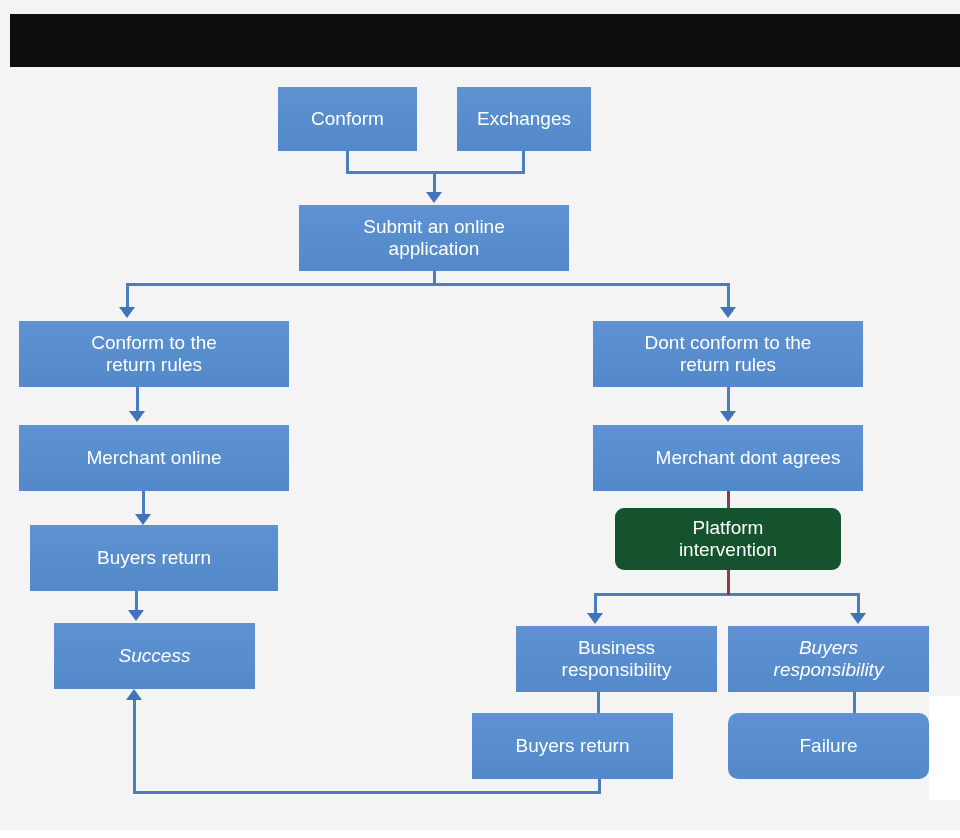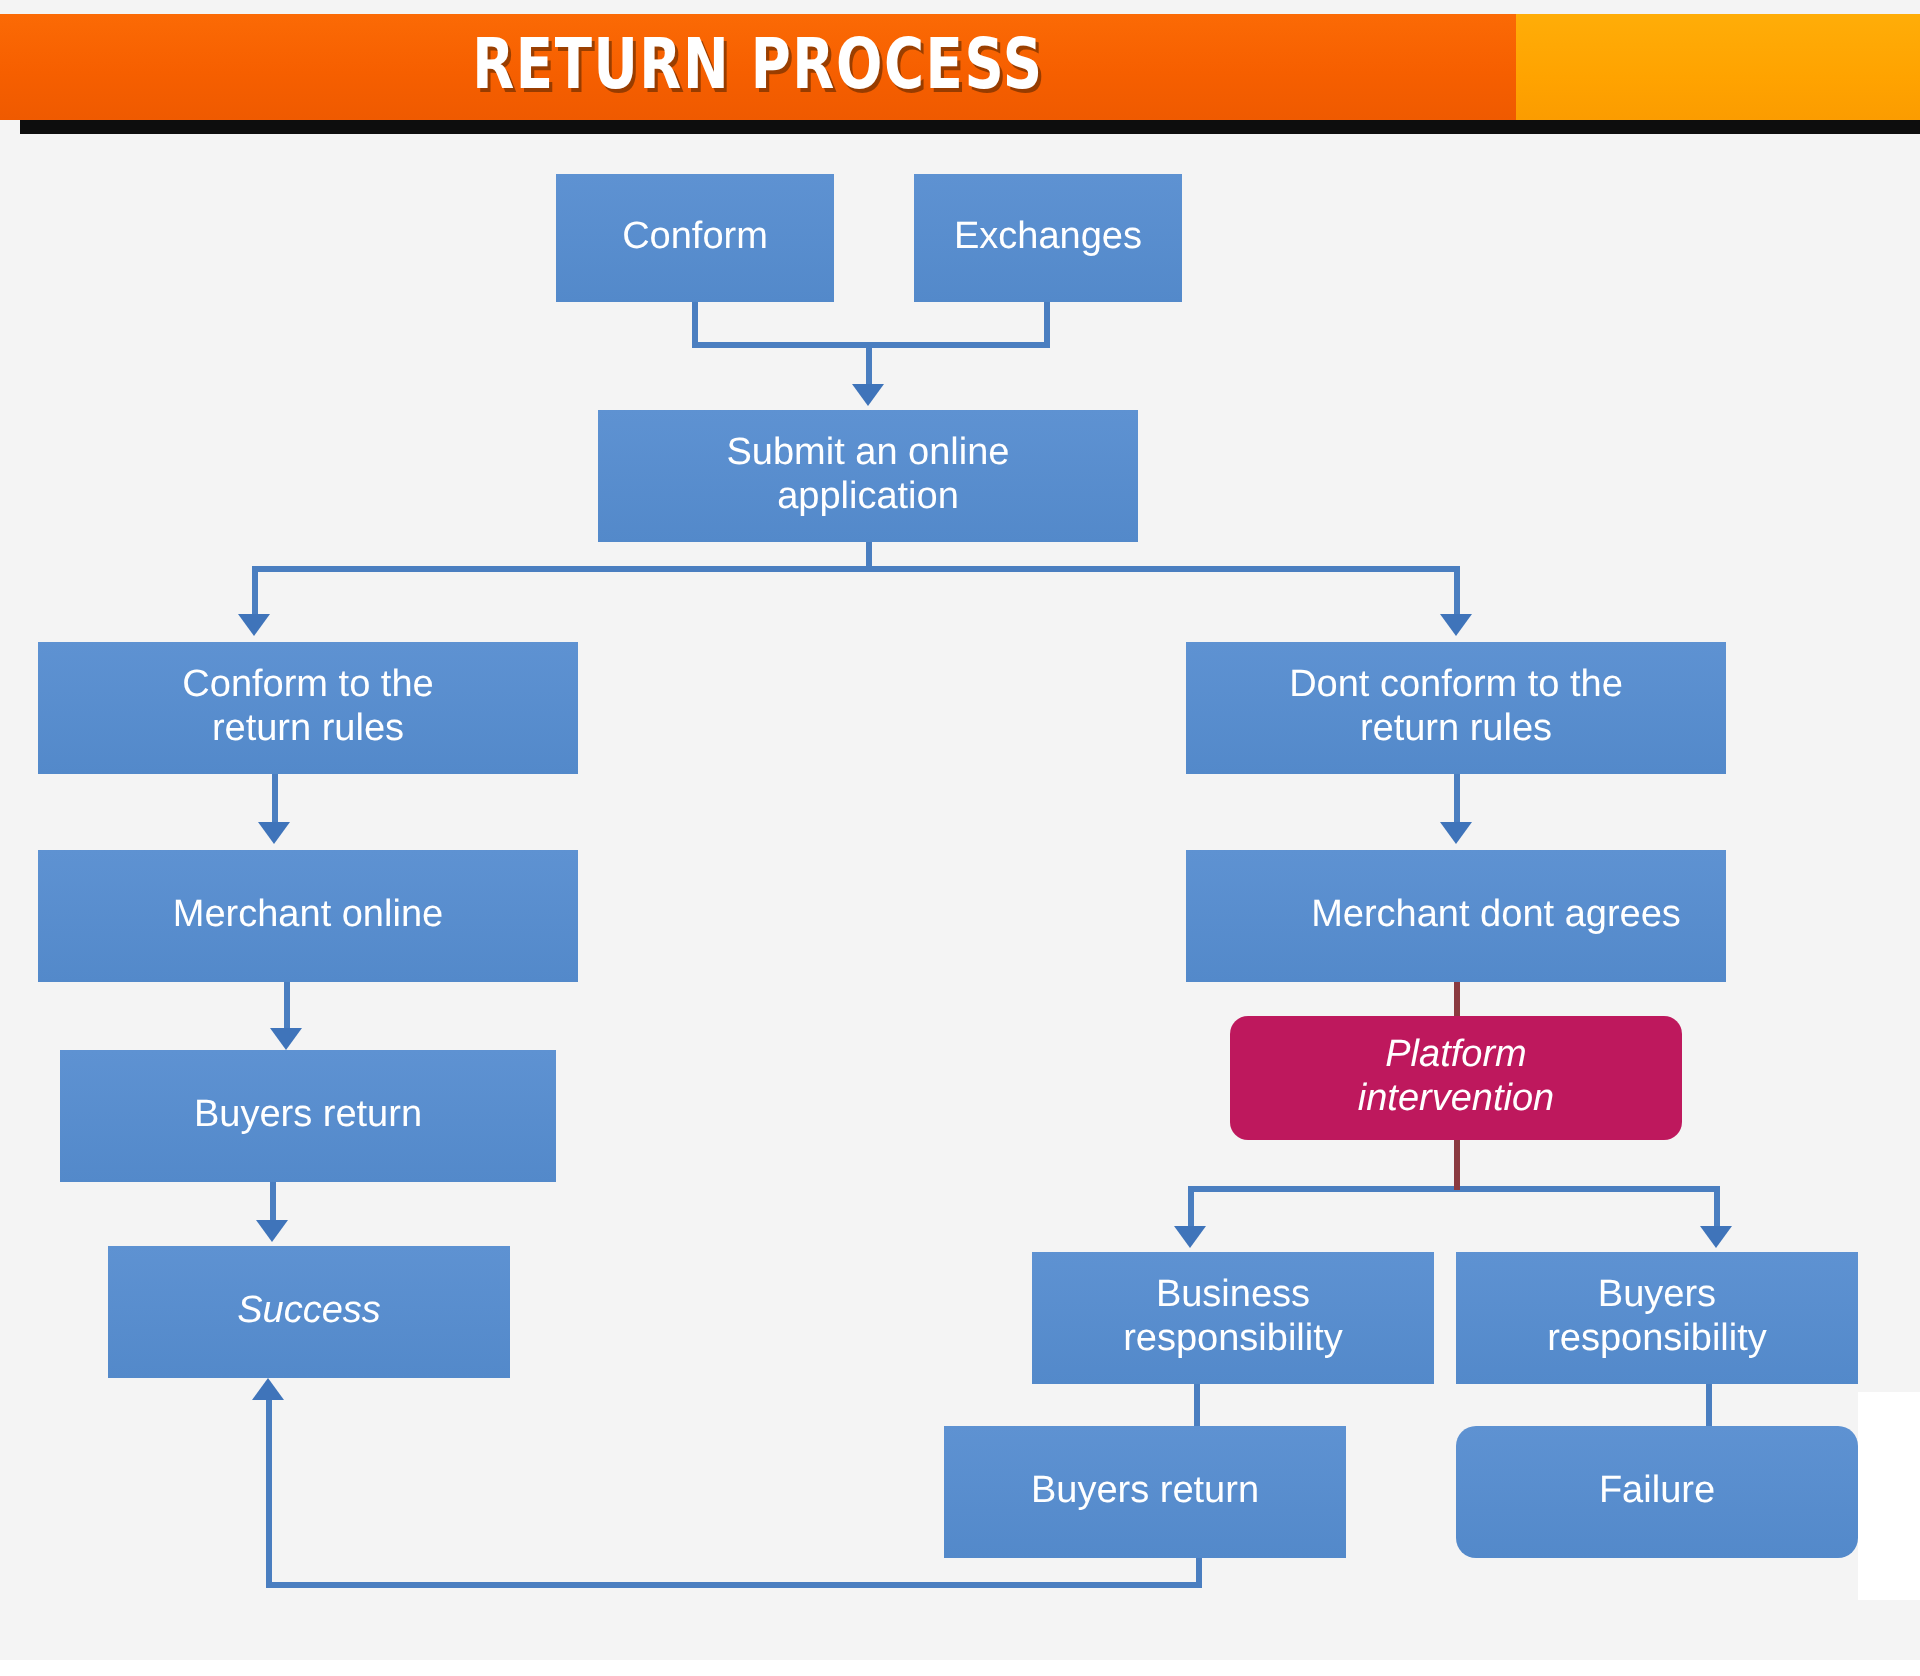--- a/index.html
+++ b/index.html
@@ -87,24 +87,23 @@
     line-height: 1.18;
     padding: 2px 6px;
     z-index: 6;
     white-space: pre-line;
   }
   .node.blue {
     background: #5b8fd0;
     background: linear-gradient(to bottom, #5e92d2 0%, #5389ca 100%);
   }
   .node.red {
-    background: #be185d;
+    background: #14532d;
     border-radius: 9px;
     z-index: 7;
-    font-style: italic;
   }
   
   .conn {
     position: absolute;
     background: #4a7ec0;
     z-index: 4;
   }
   .conn.v { width: 3px; }
   .conn.h { height: 3px; }
   .conn.dark { background: #8a3a40; z-index: 5; }
@@ -137,25 +136,20 @@
     background: #ffffff;
     z-index: 9;
   }
 </style>
 </head>
 <body>
 
 <div id="canvas">
 
   <div id="banner-shadow"></div>
-  <div id="banner">
-    <div id="banner-inner"></div>
-    <div id="banner-right"></div>
-    <div id="banner-title">RETURN PROCESS</div>
-  </div>
 
   <div class="conn v" style="left:346px; top:151px; height:23px;"></div>
 
   <div class="conn v" style="left:522px; top:151px; height:23px;"></div>
 
   <div class="conn h" style="left:346px; top:171px; width:179px;"></div>
 
   <div class="conn v" style="left:433px; top:171px; height:24px;"></div>
   <div class="arrow down" style="left:426px; top:192px;"></div>
 
@@ -214,21 +208,21 @@
 return rules</div>
 
   <div class="node blue" style="left:593px; top:425px; width:270px; height:66px;padding-left:46px;">Merchant dont agrees</div>
 
   <div class="node red" style="left:615px; top:508px; width:226px; height:62px;">Platform
 intervention</div>
 
   <div class="node blue" style="left:472px; top:626px; width:201px; height:66px;margin-left:44px;">Business
 responsibility</div>
 
-  <div class="node blue" style="left:728px; top:626px; width:201px; height:66px;">Buyers
+  <div class="node blue" style="left:728px; top:626px; width:201px; height:66px;font-style:italic;">Buyers
 responsibility</div>
 
   <div class="node blue" style="left:472px; top:713px; width:201px; height:66px;">Buyers return</div>
 
   <div class="node blue" style="left:728px; top:713px; width:201px; height:66px;border-radius:10px;">Failure</div>
 
   <div id="white-corner"></div>
   <div id="white-bottom"></div>
 
 </div>

